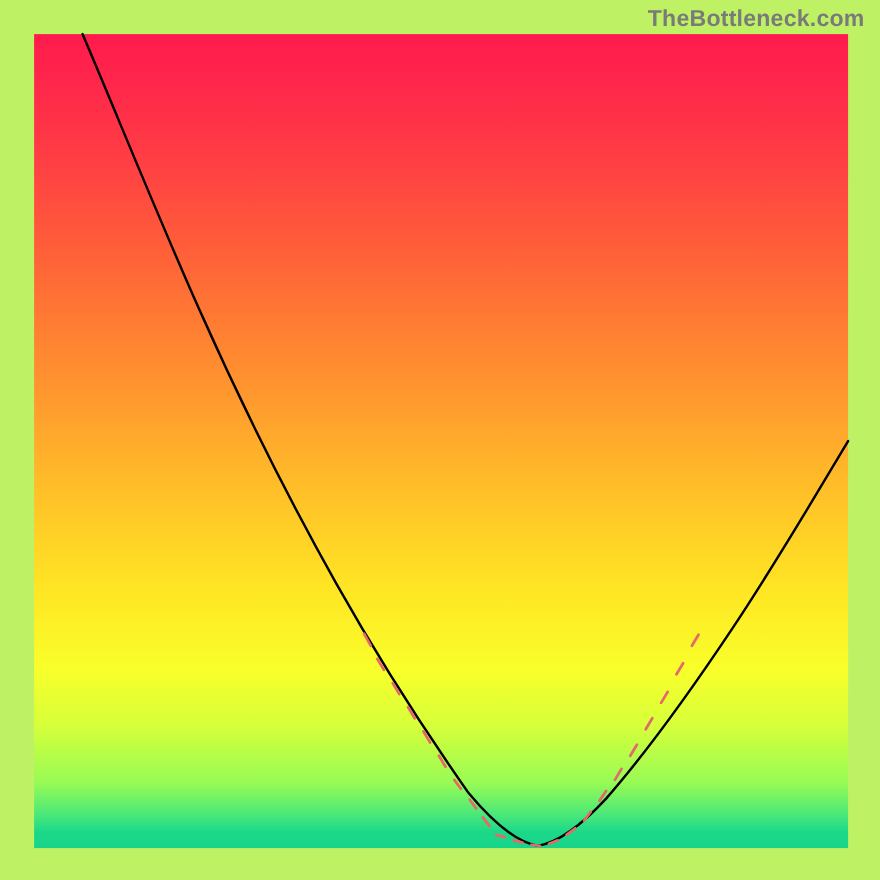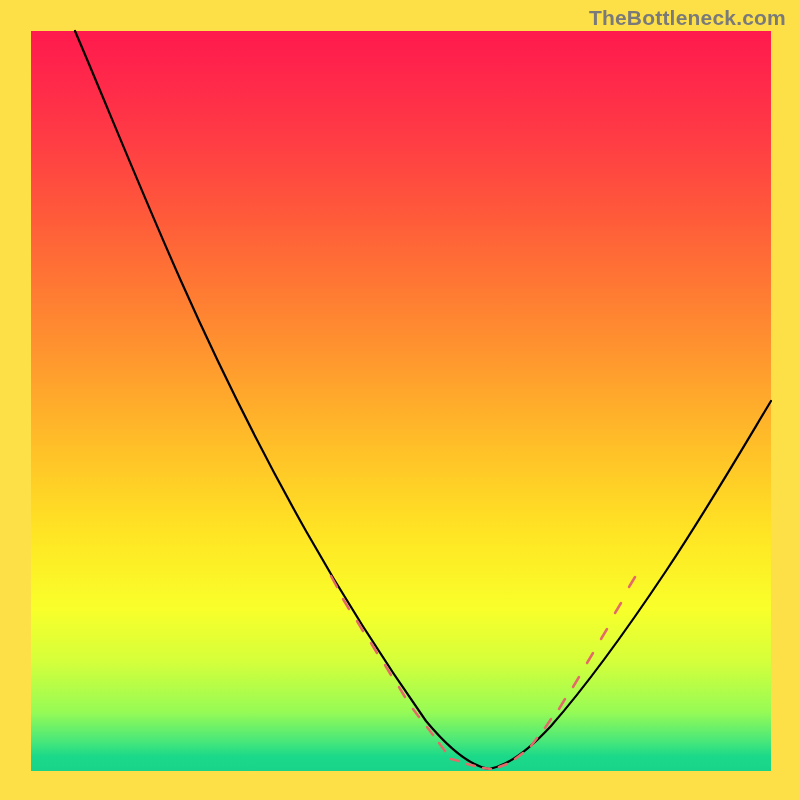--- a/index.html
+++ b/index.html
@@ -8,21 +8,21 @@
     width: 800px;
     height: 800px;
     background: #000;
     overflow: hidden;
     font-family: Arial, Helvetica, sans-serif;
   }
   .stage {
     position: relative;
     width: 800px;
     height: 800px;
-    background: #fde047;
+    background: #bef264;
   }
   .plot-area {
     position: absolute;
     left: 31px;
     top: 31px;
     width: 740px;
     height: 740px;
     background: linear-gradient(
       to bottom,
       #ff1a4d 0%,

